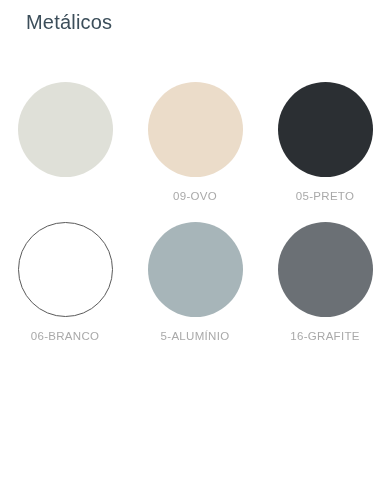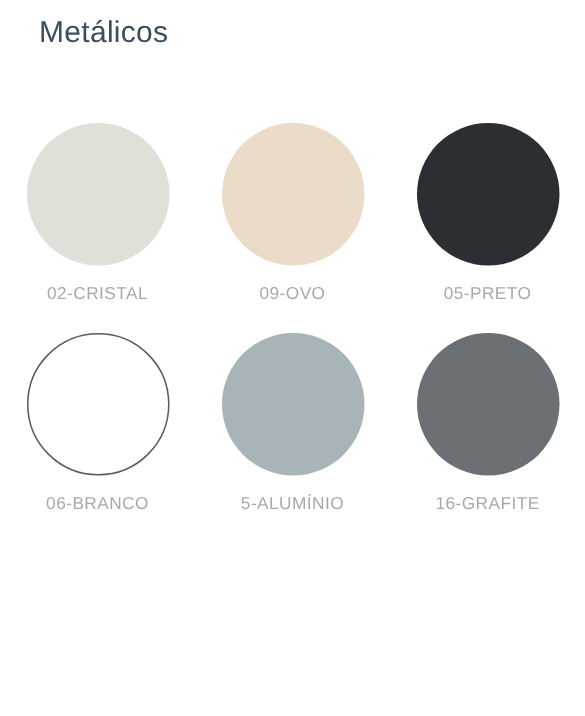--- a/index.html
+++ b/index.html
@@ -73,21 +73,20 @@
 </head>
 <body>
 
 <div class="page" style="background-color: rgb(255, 255, 255);">
 
   <div class="page-title" style="color: rgb(60, 78, 90);">Metálicos</div>
 
   <div class="swatch-grid">
       <div class="swatch-cell">
         <div class="swatch-disc" style="background-color: rgb(223, 224, 216);"></div>
-        <div class="swatch-label" style="color: rgb(169, 169, 169);">02-CRISTAL</div>
       </div>
       <div class="swatch-cell">
         <div class="swatch-disc" style="background-color: rgb(235, 220, 201);"></div>
         <div class="swatch-label" style="color: rgb(169, 169, 169);">09-OVO</div>
       </div>
       <div class="swatch-cell">
         <div class="swatch-disc" style="background-color: rgb(43, 47, 51);"></div>
         <div class="swatch-label" style="color: rgb(169, 169, 169);">05-PRETO</div>
       </div>
       <div class="swatch-cell">

